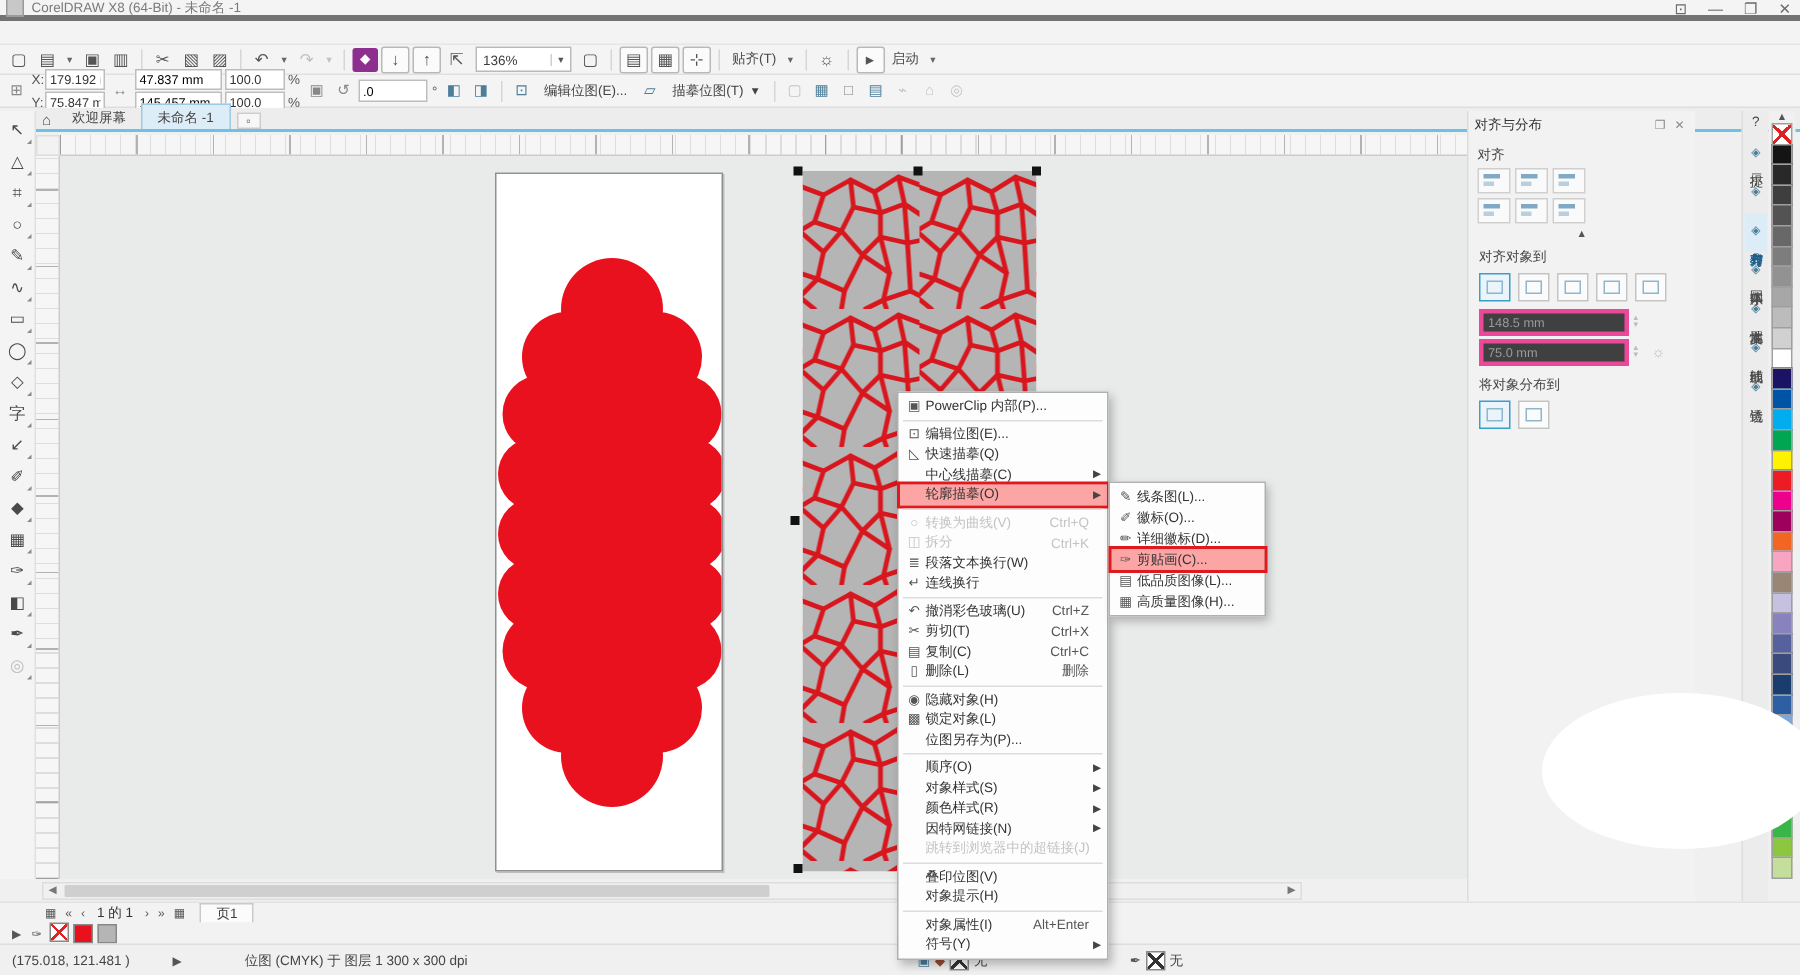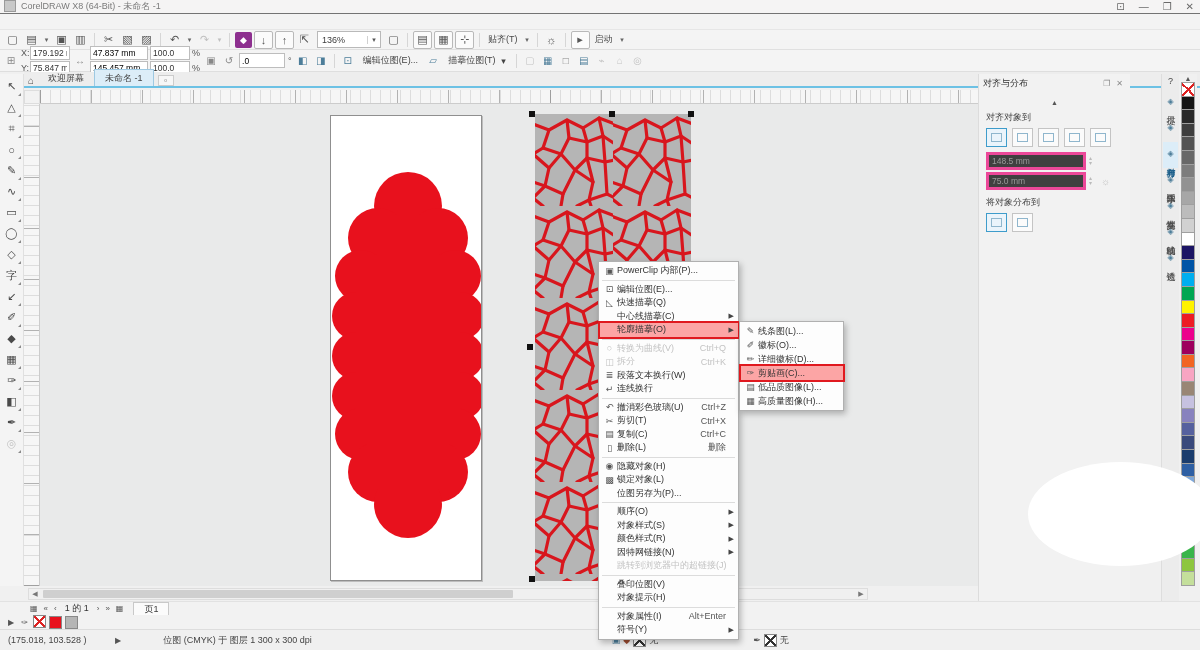--- a/index.html
+++ b/index.html
@@ -1,21 +1,21 @@
 <!DOCTYPE html>
 <html><head>
 <meta charset="utf-8">
 <style>
   html,body{margin:0;padding:0}
   body{width:1200px;height:650px;position:relative;overflow:hidden;background:#f0f0f0;
        font-family:"Liberation Sans","DejaVu Sans",sans-serif;font-size:9px;color:#3c3c3c;}
   .abs{position:absolute}
   
-  #titlebar{left:0;top:0;width:1200px;height:14px;background:#f5f4f4;border-bottom:1px solid #737373;
-            display:flex;align-items:flex-start;padding-left:4px;box-sizing:border-box}
+  #titlebar{left:0;top:0;width:1200px;height:14px;background:#f5f4f4;border-bottom:4px solid #737373;
+            display:flex;align-items:center;padding-left:4px;box-sizing:border-box}
   #titlebar .appicon{width:10px;height:10px;background:#c8c8c8;border:1px solid #9a9a9a;margin-right:5px}
   #titlebar .title{color:#7a7a7a;font-size:9px}
   #win-controls{position:absolute;right:6px;top:1px;display:flex;gap:14px;color:#6a6a6a;font-size:10px}
   
   #menubar{left:0;top:14px;width:1200px;height:16px;background:#f3f3f3;display:flex;align-items:center;padding-left:6px;box-sizing:border-box;border-bottom:1px solid #e6e6e6}
   #menubar .menu-item{padding:1px 9px;color:#4a4a4a;cursor:default}
   
   #toolbar{left:0;top:30px;width:1200px;height:20px;background:#f4f4f4;border-bottom:1px solid #e0e0e0;
            display:flex;align-items:center;padding-left:4px;box-sizing:border-box;gap:2px}
   .tbtn{width:17px;height:16px;display:flex;align-items:center;justify-content:center;color:#555;font-size:11px}
@@ -653,20 +653,31 @@
     </div>
   </div>
 
 <div id="docker" class="abs">
   <div id="docker-title">
     <span class="t">对齐与分布</span>
     <span class="wicon">❐</span>
     <span class="wicon">✕</span>
   </div>
   <div class="dsection">
+    <div class="dcol">
+      <div class="slabel">对齐</div>
+      <div class="icon-grid">
+          <span class="dicon"></span>
+          <span class="dicon"></span>
+          <span class="dicon"></span>
+          <span class="dicon"></span>
+          <span class="dicon"></span>
+          <span class="dicon"></span>
+        </div>
+    </div>
   </div>
   <div id="collapse-arrow">▲</div>
   <div class="dlabel">对齐对象到</div>
   <div class="bigbtn-row">
       <span class="bbtn active"></span>
       <span class="bbtn"></span>
       <span class="bbtn"></span>
       <span class="bbtn"></span>
       <span class="bbtn"></span>
     </div>
@@ -782,21 +793,21 @@
 
 <div id="colorrow" class="abs">
   <span class="nbtn">▶</span>
   <span class="nbtn">✑</span>
   <span class="crswatch swatch none" style="width:11px;height:11px"></span>
   <span class="crswatch" style="background:#e8111d"></span>
   <span class="crswatch" style="background:#b5b5b5"></span>
 </div>
 
 <div id="statusbar" class="abs">
-  <span id="coords">(175.018, 103.528 )</span>
+  <span id="coords">(175.018, 121.481 )</span>
   <span class="nbtn">▶</span>
   <span id="obj-info">位图 (CMYK) 于 图层 1 300 x 300 dpi</span>
   <span style="margin-left:300px" class="stat-group">
     <span style="color:#4c7d99">▣</span>
     <span style="color:#9a4a2f">◆</span>
     <span class="stat-swatch"></span>
     <span>无</span>
   </span>
   <span style="margin-left:95px" class="stat-group">
     <span style="color:#555">✒</span>

